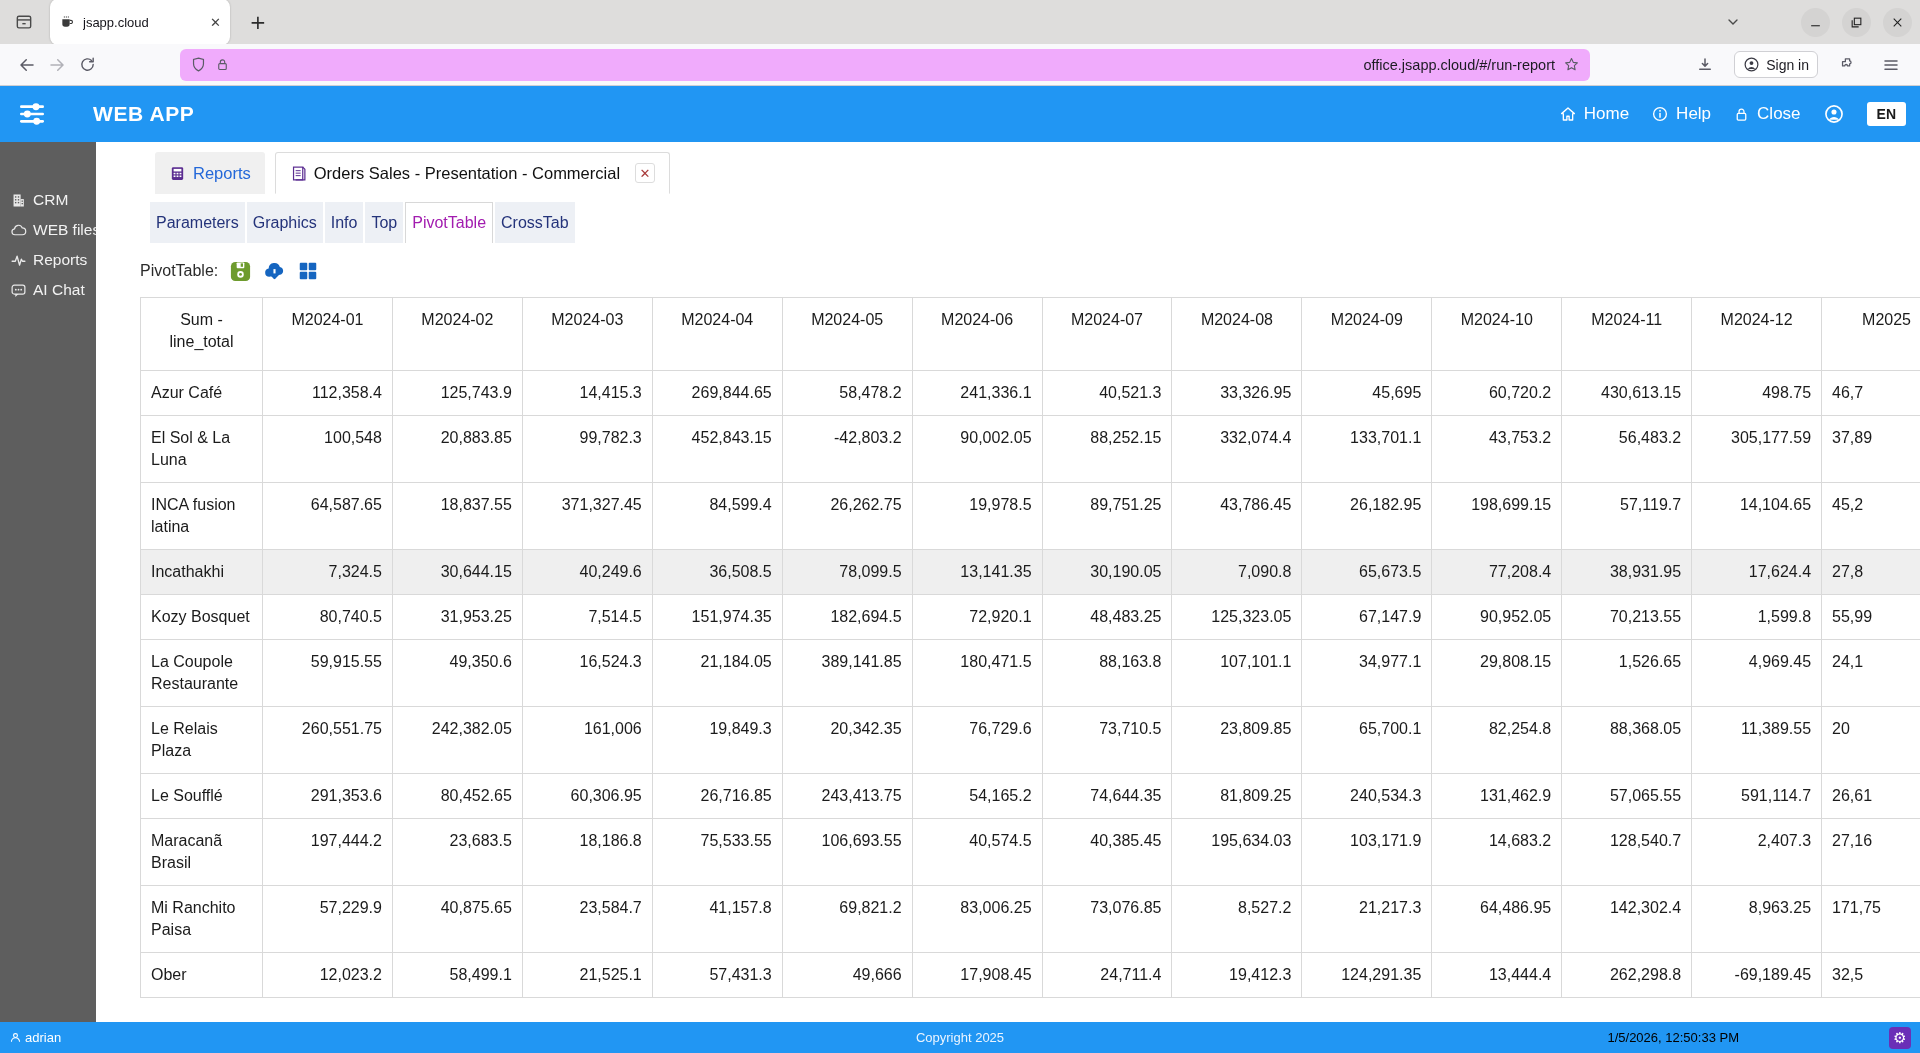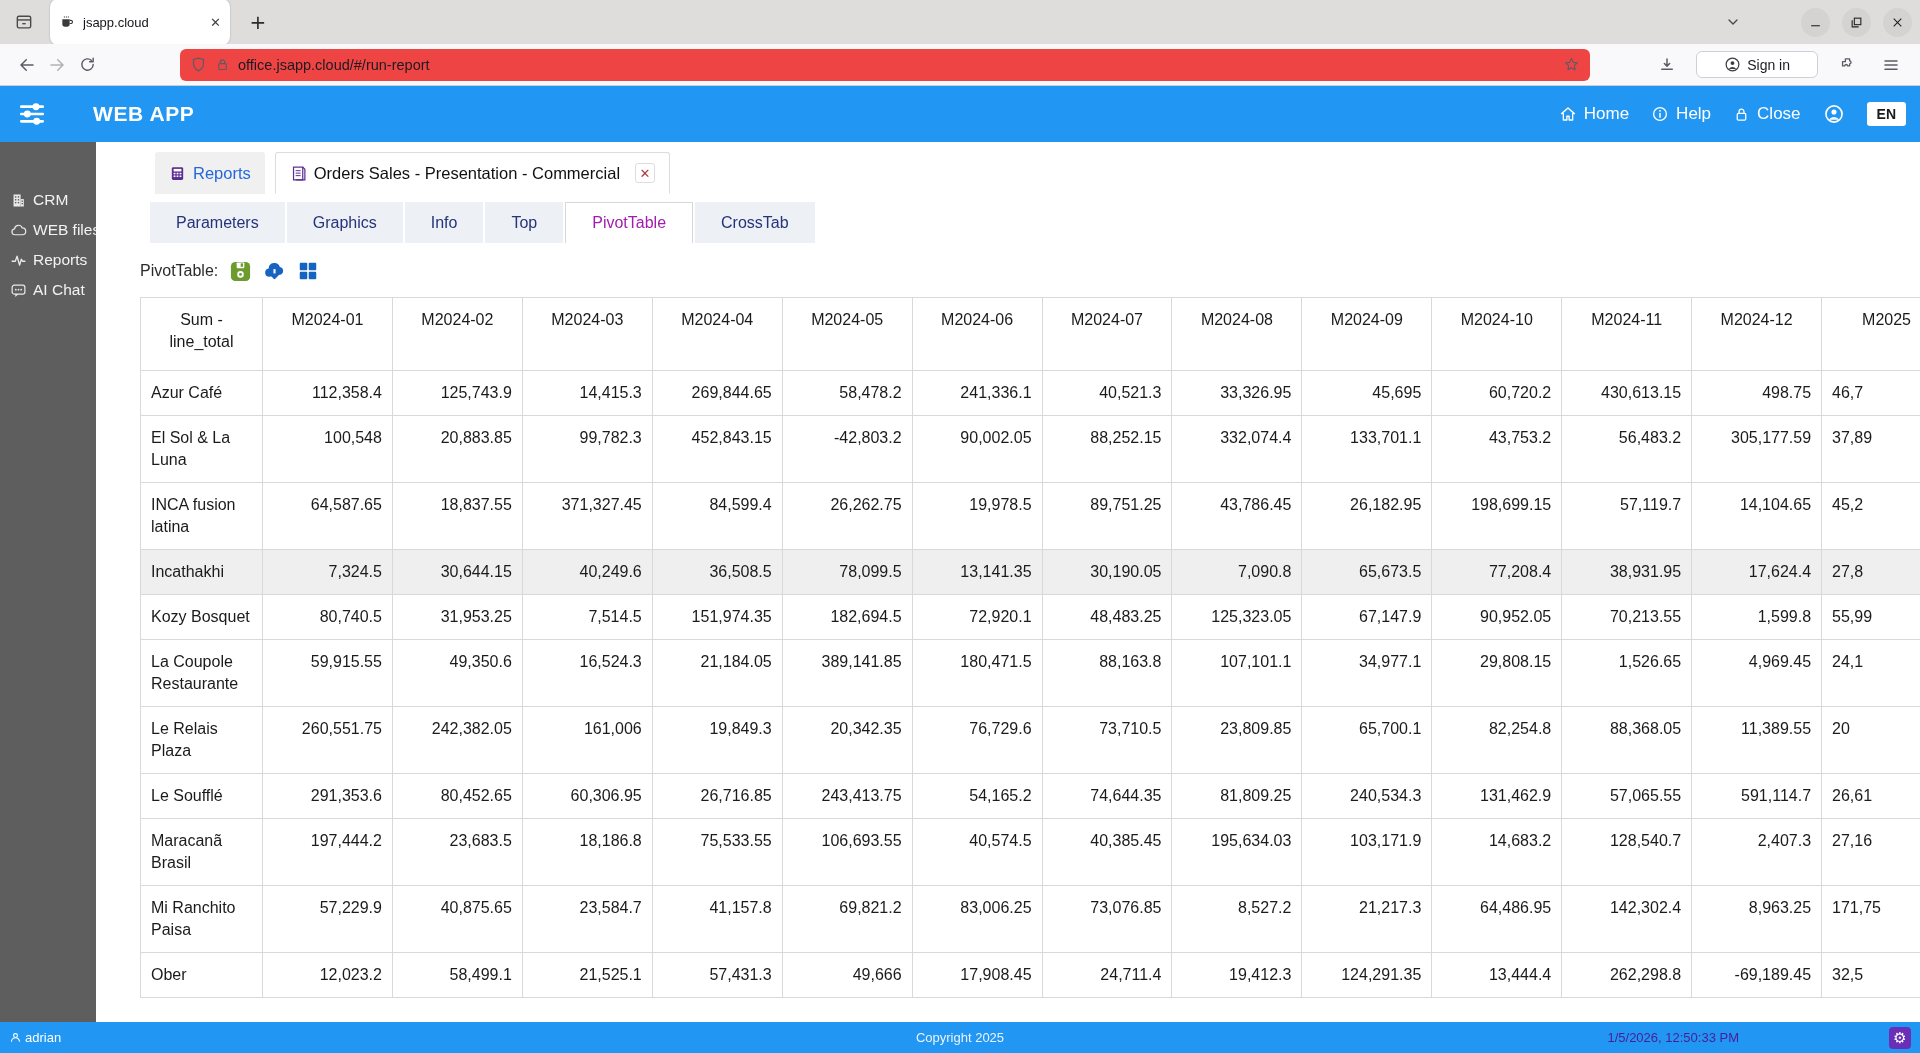--- a/index.html
+++ b/index.html
@@ -14,24 +14,24 @@
   .btab-title { flex:1; font-size:13px; color:#15141a; white-space:nowrap; overflow:hidden; }
   .btab-close { font-size:13px; color:#444; }
   .newtab { font-size:20px; color:#2b2b2b; margin-left:14px; width:28px; text-align:center; }
   .tabbar-right { margin-left:auto; display:flex; align-items:center; gap:12px; }
   .win-chevron { margin-right:42px; }
   .winbtn { width:29px; height:29px; border-radius:50%; background:#d4d3d2; display:flex; align-items:center; justify-content:center; color:#222; }
 
   .urlbar { height:42px; background:#f9f9fb; border-bottom:1px solid #cfcfd3; display:flex; align-items:center; padding:0 12px; flex:0 0 auto; }
   .nav-ico { width:30px; height:30px; display:flex; align-items:center; justify-content:center; color:#5b5b66; font-size:17px; border-radius:4px; }
   .url-spacer { width:78px; }
-  .urlfield { width:1410px; height:32px; background:#ef4444; border-radius:6px; display:flex; align-items:center; gap:8px; padding:0 10px; }
+  .urlfield { width:1410px; height:32px; background:#f0abfc; border-radius:6px; display:flex; align-items:center; gap:8px; padding:0 10px;text-align:right; }
   .urltext { flex:1; font-size:14.5px; color:#1c1b22; white-space:nowrap; overflow:hidden; }
   .urlbar-right { margin-left:auto; display:flex; align-items:center; gap:14px; padding-right:2px; }
-  .signin { display:flex; align-items:center; gap:6px; background:#fff; border:1px solid #d0d0d4; border-radius:6px; padding:4px 27px; font-size:14px; color:#1c1b22; }
+  .signin { display:flex; align-items:center; gap:6px; background:#fff; border:1px solid #d0d0d4; border-radius:6px; padding:4px 8px; font-size:14px; color:#1c1b22; }
 
   
   .appheader { height:56px; background:#2196f3; display:flex; align-items:center; padding:0 14px 0 16px; color:#fff; flex:0 0 auto; }
   .app-title { font-size:21px; font-weight:bold; letter-spacing:.6px; margin-left:45px; }
   .appheader-right { margin-left:auto; display:flex; align-items:center; gap:22px; }
   .hnav { display:flex; align-items:center; gap:7px; font-size:17px; color:#fff; cursor:default;justify-content:center; }
   .lang-chip { background:#fff; color:#1b1b1b; font-size:14px; font-weight:bold; border-radius:3px; padding:4px 10px; }
 
   
   .app-body { flex:1; display:flex; overflow:hidden; }
@@ -41,21 +41,21 @@
 
   .main { flex:1; background:#fff; padding:10px 0 0 44px; overflow:hidden; }
 
   .doc-tabs { display:flex; align-items:stretch; height:42px; margin-left:15px; }
   .doc-tab { display:flex; align-items:center; gap:7px; padding:0 14px; font-size:16.5px; }
   .doc-tab.reports { background:#f0f0f0; color:#2468d9; border-radius:3px 3px 0 0; margin-right:10px; }
   .doc-tab.activedoc { background:#fff; border:1px solid #dcdcdc; border-bottom:1px solid #fff; color:#111; border-radius:3px 3px 0 0; }
   .doc-close { width:20px; height:20px; border:1px solid #ddd; border-radius:3px; background:#fff; color:#a93c3c; font-size:13px; display:flex; align-items:center; justify-content:center; margin-left:8px; }
 
   .sub-tabs { display:flex; gap:2px; margin:8px 0 0 10px; height:41px; }
-  .sub-tab { display:flex; align-items:center; padding:0 26px; font-size:16px; background:#edf0f5; color:#24337a; }
+  .sub-tab { display:flex; align-items:center; padding:0 6px; font-size:16px; background:#edf0f5; color:#24337a; }
   .sub-tab.active { background:#fff; border:1px solid #d8d8d8; border-bottom:none; color:#a21caf; }
 
   .pt-toolbar { display:flex; align-items:center; gap:11px; margin-top:16px; font-size:16px; color:#2b2b2b; height:24px; }
   .tool-ico { width:23px; height:23px; display:flex; }
 
   
   table.pivot { border-collapse:collapse; table-layout:fixed; width:1812px; margin-top:14px; font-size:16px; color:#1b1b1b; }
   table.pivot th, table.pivot td { border:1px solid #d9d9d9; line-height:22px; vertical-align:top; overflow:hidden; }
   table.pivot th { font-weight:normal; text-align:center; padding:11px 10px 17px 10px; }
   table.pivot td { padding:11px 10px; }
@@ -63,21 +63,21 @@
   td.num { text-align:right; }
   th.clipped { text-align:left; white-space:nowrap; }
   td.clipped { text-align:left; white-space:nowrap; }
   tr.hl td { background:#efefef; }
 
   
   .footer { height:31px; background:#2196f3; color:#fff; display:flex; align-items:center; font-size:13px; padding:0 9px; position:relative; flex:0 0 auto; }
   .footer-user { display:flex; align-items:center; gap:3px; }
   .footer-center { position:absolute; left:50%; transform:translateX(-50%); color:#eaf4ff; }
   .footer-right { margin-left:auto; display:flex; align-items:center; }
-  .footer-time { color:#4c1d95; margin-right:150px; }
+  .footer-time { color:#000000; margin-right:150px; }
   .gear-chip { width:22px; height:22px; background:#6a2fb7; border-radius:4px; color:#fff; display:flex; align-items:center; justify-content:center; font-size:15px; font-family:"DejaVu Sans", sans-serif; }
   .uglyph { font-family:"DejaVu Sans", sans-serif; }
 </style>
 </head>
 <body>
 
 <div class="screen">
 
   <div class="tabbar">
     <span class="chrome-ico">

